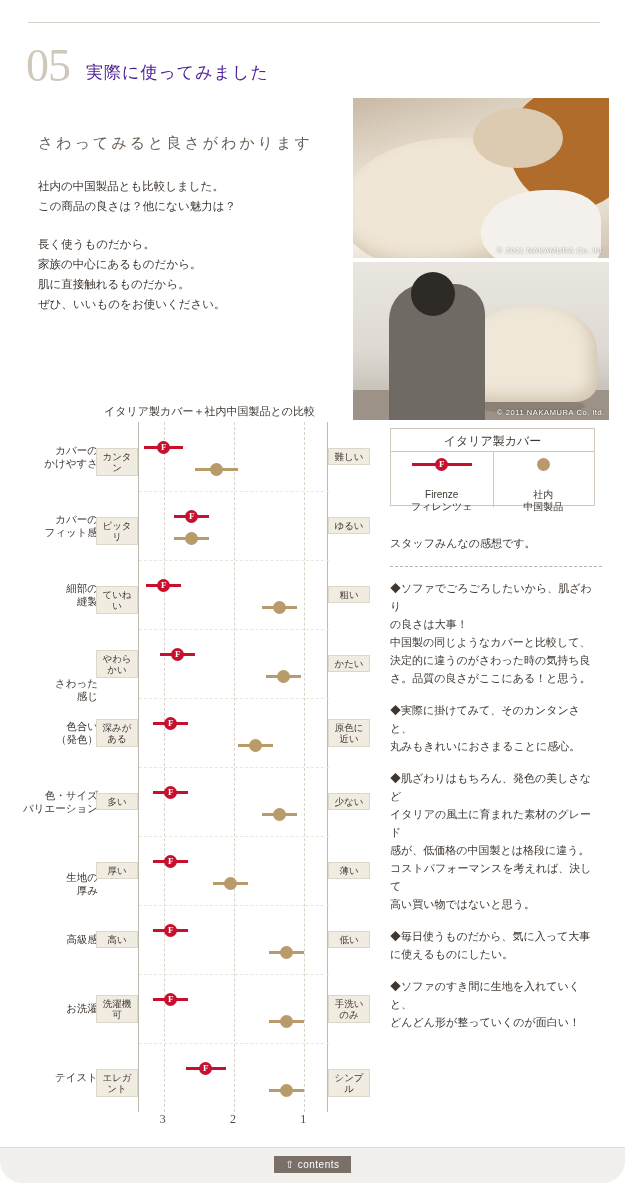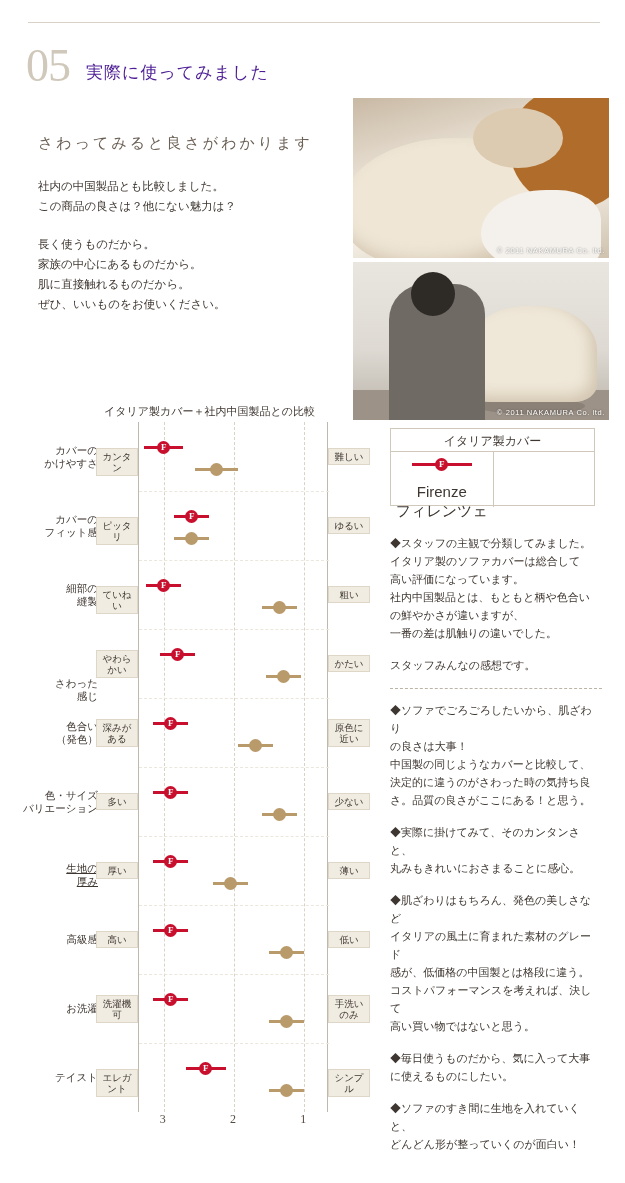--- a/index.html
+++ b/index.html
@@ -281,24 +281,24 @@
   .legend-swatch .bar {
     position: absolute; left: 50%; top: 6px;
     width: 60px; margin-left: -30px;
     border-top: 3px solid #c8102e;
   }
   .legend-swatch .dot {
     left: 50%; margin-left: -6.5px; top: 1px;
   }
   .legend-swatch.tan .dot { background: #b99a6b; }
   .legend-label {
-    font-size: 15px;
-    color: #3e3630;
-    line-height: 19px;
-    margin-top: 11px;
+    font-size: 10px;
+    color: #3e3630;
+    line-height: 12px;
+    margin-top: 18px;
   }
 
   
   .commentary {
     position: absolute;
     left: 390px; top: 534px;
     width: 212px;
     font-size: 11px;
     line-height: 18px;
     color: #3e3630;
@@ -435,21 +435,21 @@
       <div class="cat-label" style="white-space: pre-line; top: 90.5px;">カバーの
 フィット感</div>
       <div class="cat-label" style="white-space: pre-line; top: 159.5px;">細部の
 縫製</div>
       <div class="cat-label" style="white-space: pre-line; top: 211px; margin-top: 44px;">さわった
 感じ</div>
       <div class="cat-label" style="white-space: pre-line; top: 297.5px;">色合い
 （発色）</div>
       <div class="cat-label" style="white-space: pre-line; top: 366.5px;">色・サイズ
 バリエーション</div>
-      <div class="cat-label" style="white-space: pre-line; top: 440px; text-decoration: underline;">生地の
+      <div class="cat-label" style="white-space: pre-line; top: 449px;">生地の
 厚み</div>
       <div class="cat-label" style="white-space: pre-line; top: 511px;">高級感</div>
       <div class="cat-label" style="white-space: pre-line; top: 580px;">お洗濯</div>
       <div class="cat-label" style="white-space: pre-line; top: 649px;">テイスト</div>
     </div>
 
   <div id="scale-host">
       <div class="scale-box scale-left" style="white-space: pre-line; top: 448px;">カンタン</div>
       <div class="scale-box scale-right" style="white-space: pre-line; top: 448px;">難しい</div>
       <div class="scale-box scale-left" style="white-space: pre-line; top: 517px;">ピッタリ</div>
@@ -482,43 +482,47 @@
     <div class="legend-divider"></div>
     <div class="legend-vline"></div>
     <div class="legend-col left">
       <div class="legend-swatch">
         <div class="bar"></div>
         <div class="dot red">F</div>
       </div>
       <div class="legend-label" style="white-space:pre-line">Firenze
 フィレンツェ</div>
     </div>
+    <div class="legend-col right">
+      <div class="legend-swatch tan">
+        <div class="dot tan"></div>
+      </div>
+      <div class="legend-label" style="white-space:pre-line">社内
+中国製品</div>
+    </div>
   </div>
 
   <div class="commentary" id="commentary-host">
-      <p style="white-space: pre-line;">◆スタッフの主観で分類してみました。
-イタリア製のソファカバーは総合して
-高い評価になっています。
-社内中国製品とは、もともと柄や色合い
-の鮮やかさが違いますが、
-一番の差は肌触りの違いでした。</p>
       <p style="white-space: pre-line;">スタッフみんなの感想です。</p>
       <div class="dashed-sep"></div>
       <p style="white-space: pre-line;">◆ソファでごろごろしたいから、肌ざわり
 の良さは大事！
 中国製の同じようなカバーと比較して、
 決定的に違うのがさわった時の気持ち良
 さ。品質の良さがここにある！と思う。</p>
       <p style="white-space: pre-line;">◆実際に掛けてみて、そのカンタンさと、
 丸みもきれいにおさまることに感心。</p>
       <p style="white-space: pre-line;">◆肌ざわりはもちろん、発色の美しさなど
 イタリアの風土に育まれた素材のグレード
 感が、低価格の中国製とは格段に違う。
 コストパフォーマンスを考えれば、決して
 高い買い物ではないと思う。</p>
       <p style="white-space: pre-line;">◆毎日使うものだから、気に入って大事
 に使えるものにしたい。</p>
       <p style="white-space: pre-line;">◆ソファのすき間に生地を入れていくと、
 どんどん形が整っていくのが面白い！</p>
     </div>
 
+  <div class="footer-bar">
+    <div class="contents-btn">⇧ contents</div>
+  </div>
 
 </div>
 
 </body></html>

